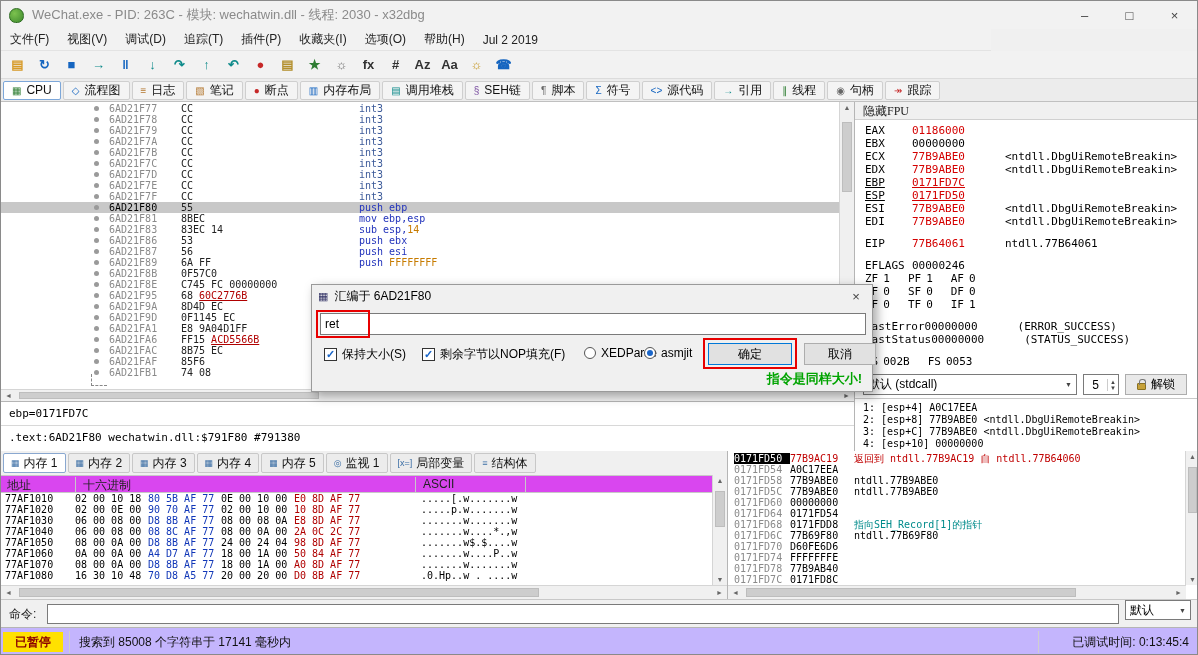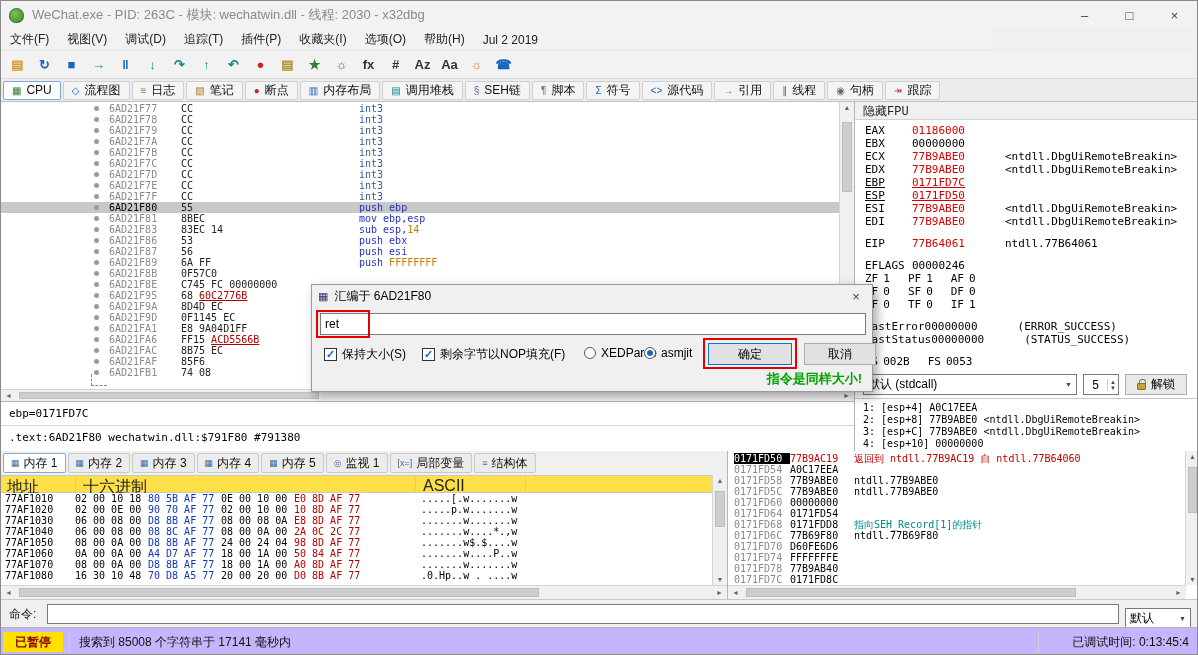--- a/index.html
+++ b/index.html
@@ -48,21 +48,21 @@
   .sbh .sbarrow{top:0;height:100%;display:flex;align-items:center}
   .sbh .sbarrow:not(.end){left:4px}
   .sbh .sbarrow.end{right:4px}
   .sbthumb{position:absolute;background:#cdcdcd;border:1px solid #bdbdbd}
   .sbv .sbthumb{left:2px;right:2px}
   .sbh .sbthumb{top:2px;bottom:2px}
   #dis-vsb{position:absolute;left:838px;top:101px;width:15px;height:287px}
   #dis-hsb{position:absolute;left:0;top:388px;width:853px;height:12px}
   
   #regpane{position:absolute;left:853px;top:101px;width:345px;height:349px;background:#fff;border-left:1px solid #b5b5b5;font-family:"DejaVu Sans Mono",monospace;font-size:11px}
-  #reghdr{height:18px;background:#f0f0f0;border-bottom:1px solid #d0d0d0;font-family:Liberation Mono, monospace;font-size:12px;color:#222;padding:1px 0 0 8px}
+  #reghdr{height:18px;background:#f0f0f0;border-bottom:1px solid #d0d0d0;font-family:Liberation Serif, serif;font-size:12px;color:#222;padding:1px 0 0 8px}
   #reglines{padding:4px 0 0 10px}
   .rline{height:13px;display:flex;white-space:pre}
   .rgap{height:9px}
   .rname{min-width:47px;color:#000}
   .rval{color:#000}
   .chg{color:#d40000}
   .ul{text-decoration:underline}
   .rnote{color:#000;margin-left:40px}
   .fk{color:#000;margin-right:5px}
   .fv{margin-right:18px;color:#000}
@@ -79,21 +79,21 @@
   
   #infopane{position:absolute;left:0;top:400px;width:853px;height:50px;background:#fff;border-top:1px solid #b5b5b5;font-family:"DejaVu Sans Mono",monospace;font-size:11px;color:#000}
   #infoline1{height:24px;padding:5px 8px;border-bottom:1px solid #d8d8d8}
   #infoline2{height:25px;padding:5px 8px}
   
   #bottom-left{position:absolute;left:0;top:450px;width:726px;height:148px;background:#f0f0f0}
   #btabs{height:24px;display:flex;align-items:center;gap:2px;padding:1px 2px}
   .btab{display:flex;align-items:center;gap:4px;font-size:12px;color:#111;padding:2px 7px;border:1px solid #c8c8c8;background:#ececec;border-radius:2px;height:20px}
   .btab.active{background:#fff;border-color:#8aa8d0}
   .btabic{font-size:9px;color:#3b6ea5}
-  #dumphdr{position:relative;height:18px;background:#fde047;border-top:1px solid #c8c8c8;border-bottom:1px solid #c8c8c8;font-size:16px;color:#222}
+  #dumphdr{position:relative;height:18px;background:#d946ef;border-top:1px solid #c8c8c8;border-bottom:1px solid #c8c8c8;font-size:12px;color:#222}
   #dumphdr span{position:absolute;top:1px}
   .hsep{position:absolute;top:0;width:1px;height:18px;background:#c8c8c8}
   #dumpbody{position:absolute;left:0;top:42px;width:711px;height:92px;background:#fff;overflow:hidden;font-family:"DejaVu Sans Mono",monospace;font-size:10px;line-height:11px}
   .mrow{display:flex;height:11px;white-space:pre}
   .maddr{width:74px;flex:none;padding-left:4px;color:#000}
   .mg{width:73px;flex:none;color:#000}
   .mg1{color:#1137b8}
   .mg3{color:#b00000}
   .masc{margin-left:54px;color:#000}
   #dump-vsb{position:absolute;left:711px;top:24px;width:15px;height:110px}
@@ -106,21 +106,21 @@
   .sval{width:58px;flex:none;margin-left:0;color:#000}
   .snote{margin-left:6px;color:#000}
   .sred{color:#c00000}
   .scyan{color:#008b8b}
   #stk-vsb{position:absolute;right:0;top:0;width:14px;height:134px}
   #stk-hsb{position:absolute;left:0;top:134px;width:458px;height:14px}
   
   #cmdbar{position:absolute;left:0;top:598px;width:1198px;height:28px;background:#f0f0f0;border-top:1px solid #c8c8c8}
   #cmdlbl{position:absolute;left:8px;top:0;height:28px;line-height:28px;font-size:12px;color:#222}
   #cmdinput{position:absolute;left:46px;top:4px;width:1072px;height:20px;border:1px solid #7a7a7a;background:#fff;font-size:12px;padding:0 4px}
-  #cmdcombo{position:absolute;left:1124px;top:8px;width:66px;height:20px;border:1px solid #7a7a7a;background:#fff;font-size:12px;padding:1px 4px;display:flex;justify-content:space-between;align-items:center}
+  #cmdcombo{position:absolute;left:1124px;top:0;width:66px;height:20px;border:1px solid #7a7a7a;background:#fff;font-size:12px;padding:1px 4px;display:flex;justify-content:space-between;align-items:center}
   #cmdcombo .arr{font-size:7px;color:#444}
   
   #statusbar{position:absolute;left:0;top:626px;width:1198px;height:29px;background:#c4b5fd;border-top:1px solid #b5b5b5}
   #stbadge{position:absolute;left:2px;top:4px;width:60px;height:20px;background:#ffe100;color:#8b0000;font-weight:bold;font-size:12px;text-align:center;line-height:20px}
   #stsep1{position:absolute;left:68px;top:3px;width:1px;height:22px;background:#cfcfcf}
   #stmsg{position:absolute;left:78px;top:0;height:29px;line-height:29px;font-size:12px;color:#111}
   #stsep2{position:absolute;right:160px;top:3px;width:1px;height:22px;background:#cfcfcf}
   #sttime{position:absolute;right:10px;top:0;height:29px;line-height:29px;font-size:12px;color:#111}
   
   #dialog{position:absolute;left:310px;top:283px;width:562px;height:108px;background:#f0f0f0;border:1px solid #9a9a9a;box-shadow:4px 4px 10px rgba(0,0,0,.35);z-index:10}

